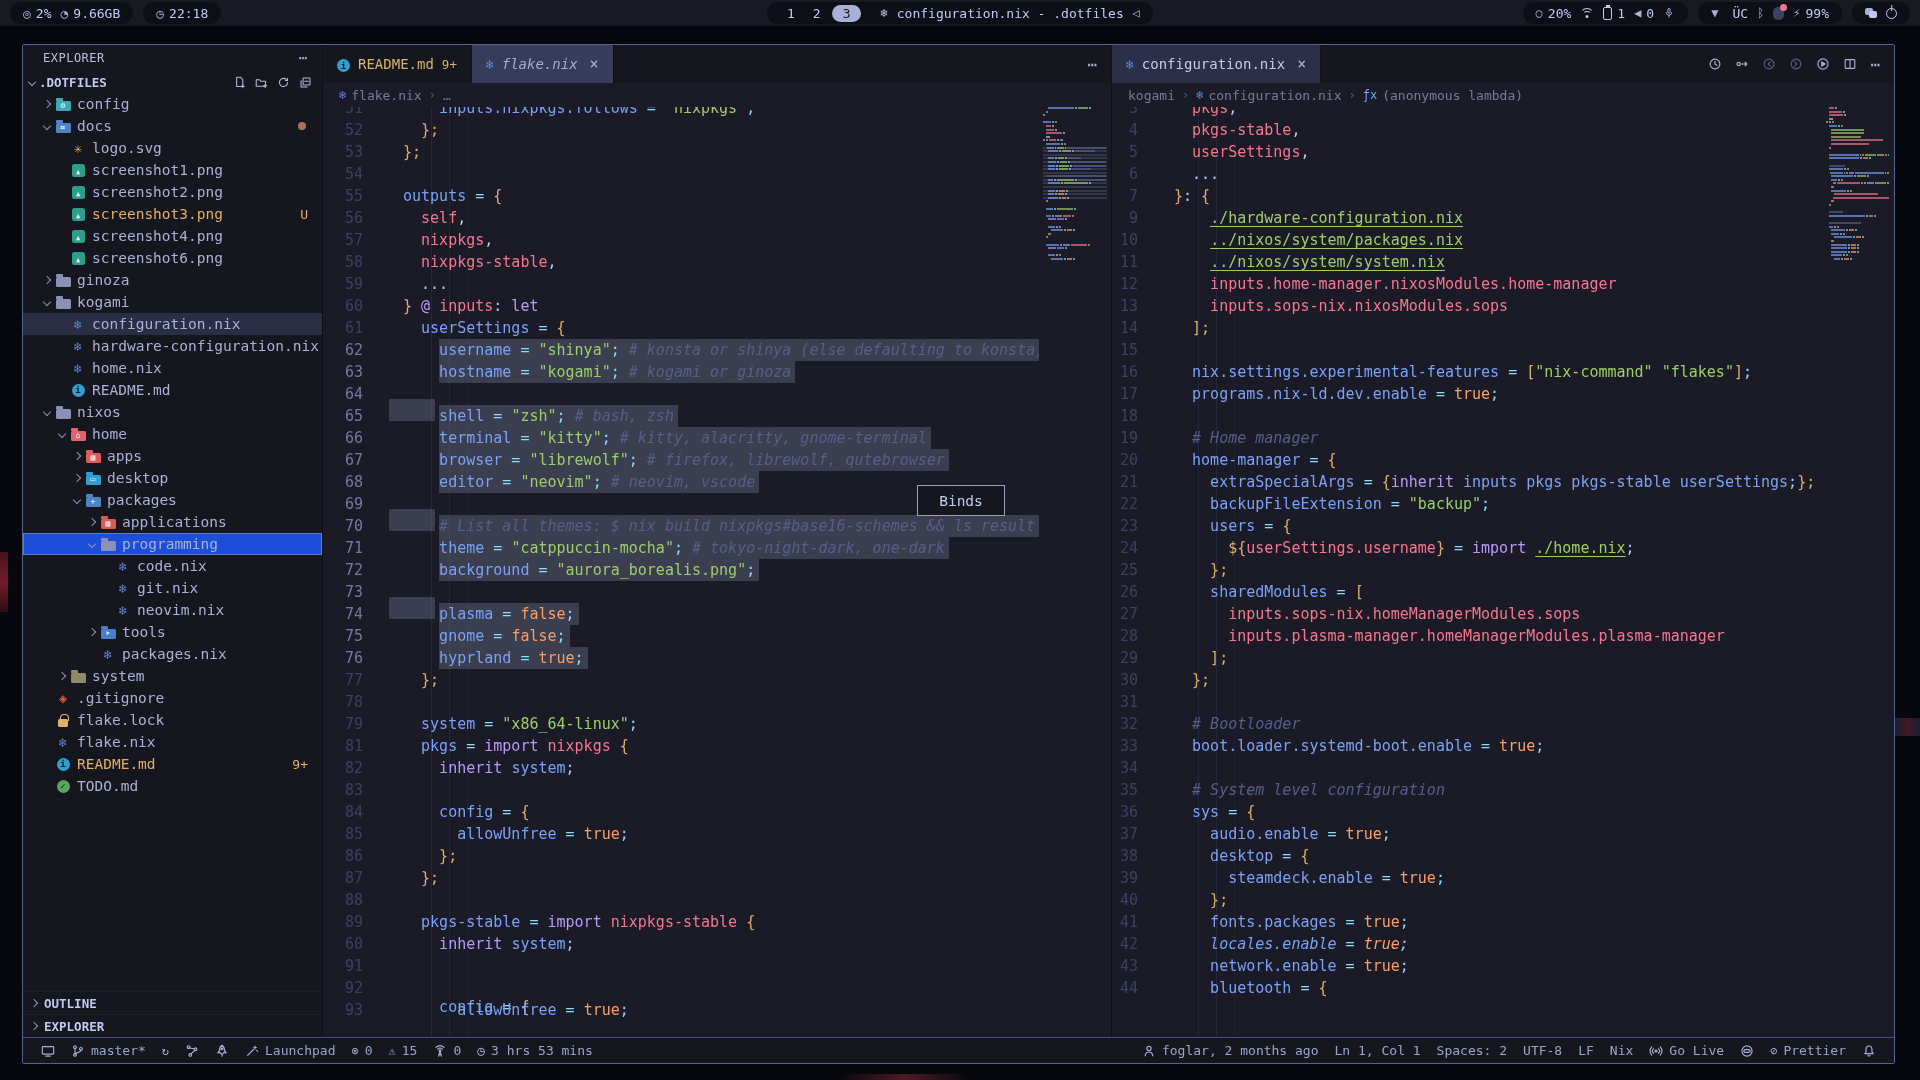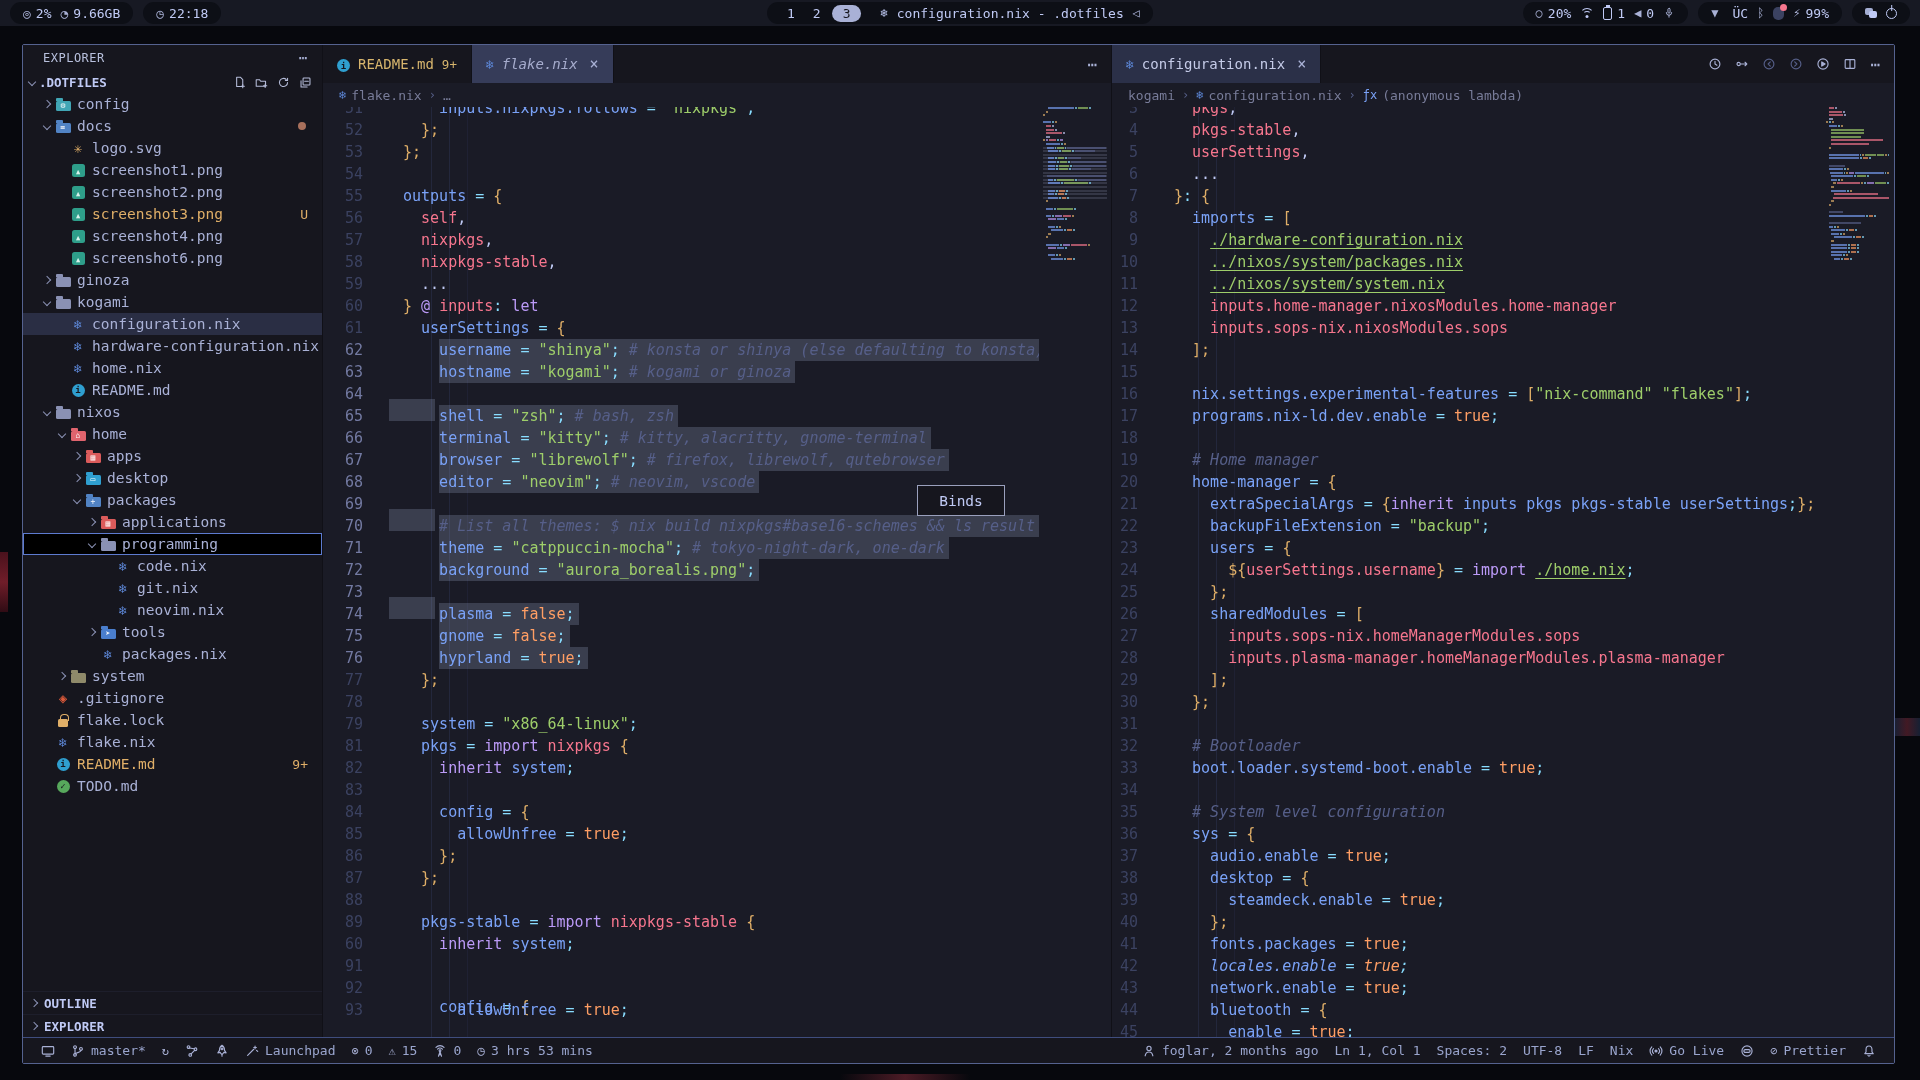--- a/index.html
+++ b/index.html
@@ -43,21 +43,21 @@
   .sb-section .grow{flex:1}
   .sb-act{display:inline-flex;color:#b5bcd9;margin-left:9px}
   .tree{position:absolute;top:48px;left:0;right:0;bottom:48px;overflow:hidden}
   .row{height:22px;display:flex;align-items:center;font-size:14.5px;color:#a9b1d6;position:relative;white-space:nowrap}
   .row .chevslot{width:15px;flex-shrink:0;display:flex;align-items:center;justify-content:center}
   .chev{width:6px;height:6px;border-right:1.5px solid #8a91b4;border-bottom:1.5px solid #8a91b4;display:inline-block}
   .chev.right{transform:rotate(-45deg)}
   .chev.down{transform:rotate(45deg)}
   .row .ficon{width:18px;flex-shrink:0;display:flex;align-items:center;justify-content:center;margin-right:5px}
   .row.selected{background:#2a2e44}
-  .row.focused{background:#000000;outline:1px solid #5d7bd0;outline-offset:-1px}
+  .row.focused{background:#1d4ed8;outline:1px solid #5d7bd0;outline-offset:-1px}
   .row .badge{margin-left:auto;margin-right:14px;font-size:13px;color:#e0af68}
   .row .dotbadge{margin-left:auto;margin-right:16px;width:8px;height:8px;border-radius:50%;background:#a8705c}
   .git-modified{color:#e0af68}
   .git-untracked{color:#e0af68}
   .folder{position:relative;width:15px;height:10px;border-radius:1.5px;margin-top:3px}
   .folder::before{content:"";position:absolute;top:-3px;left:0;width:7px;height:3px;border-radius:1px 1px 0 0;background:inherit}
   .folder i{position:absolute;inset:0;display:flex;align-items:center;justify-content:center;font-size:8px;font-style:normal;color:rgba(255,255,255,.92)}
   .circle-ic{width:13px;height:13px;border-radius:50%;display:inline-flex;align-items:center;justify-content:center;font-size:9px;font-weight:bold;color:#16161e}
   .lock-ic{position:relative;width:10px;height:8px;background:#e0af68;border-radius:1.5px;margin-top:5px}
   .lock-ic::before{content:"";position:absolute;top:-5px;left:1.5px;width:7px;height:6px;border:1.6px solid #e0af68;border-bottom:none;border-radius:4px 4px 0 0}
@@ -895,21 +895,20 @@
         <div class="code-scroll" id="rg-scroll">
           <div class="guide" style="left:86px"></div>
           <div class="guide" style="left:104px"></div>
           <div class="guide" style="left:122px;opacity:.6"></div>
           <div class="code-lines" id="rg-code">
               <div class="cl"><span class="ln" style="width: 44px; padding-right: 18px;">3</span><span class="lt" style="padding-left: 18px;"><span class="tk tk-r">  pkgs</span><span class="tk tk-w">,</span></span></div>
               <div class="cl"><span class="ln" style="width: 44px; padding-right: 18px;">4</span><span class="lt" style="padding-left: 18px;"><span class="tk tk-r">  pkgs-stable</span><span class="tk tk-w">,</span></span></div>
               <div class="cl"><span class="ln" style="width: 44px; padding-right: 18px;">5</span><span class="lt" style="padding-left: 18px;"><span class="tk tk-r">  userSettings</span><span class="tk tk-w">,</span></span></div>
               <div class="cl"><span class="ln" style="width: 44px; padding-right: 18px;">6</span><span class="lt" style="padding-left: 18px;"><span class="tk tk-w">  ...</span></span></div>
               <div class="cl"><span class="ln" style="width: 44px; padding-right: 18px;">7</span><span class="lt" style="padding-left: 18px;"><span class="tk tk-p">}</span><span class="tk tk-o">: </span><span class="tk tk-p">{</span></span></div>
-              <div class="cl"><span class="ln" style="width: 44px; padding-right: 18px;">8</span><span class="lt" style="padding-left: 18px;"><span class="tk tk-v">  imports</span><span class="tk tk-o"> = </span><span class="tk tk-p">[</span></span></div>
               <div class="cl"><span class="ln" style="width: 44px; padding-right: 18px;">9</span><span class="lt" style="padding-left: 18px;"><span class="tk tk-w">    </span><span class="tk tk-l">./hardware-configuration.nix</span></span></div>
               <div class="cl"><span class="ln" style="width: 44px; padding-right: 18px;">10</span><span class="lt" style="padding-left: 18px;"><span class="tk tk-w">    </span><span class="tk tk-l">../nixos/system/packages.nix</span></span></div>
               <div class="cl"><span class="ln" style="width: 44px; padding-right: 18px;">11</span><span class="lt" style="padding-left: 18px;"><span class="tk tk-w">    </span><span class="tk tk-l">../nixos/system/system.nix</span></span></div>
               <div class="cl"><span class="ln" style="width: 44px; padding-right: 18px;">12</span><span class="lt" style="padding-left: 18px;"><span class="tk tk-r">    inputs.home-manager.nixosModules.home-manager</span></span></div>
               <div class="cl"><span class="ln" style="width: 44px; padding-right: 18px;">13</span><span class="lt" style="padding-left: 18px;"><span class="tk tk-r">    inputs.sops-nix.nixosModules.sops</span></span></div>
               <div class="cl"><span class="ln" style="width: 44px; padding-right: 18px;">14</span><span class="lt" style="padding-left: 18px;"><span class="tk tk-p">  ];</span></span></div>
               <div class="cl"><span class="ln" style="width: 44px; padding-right: 18px;">15</span><span class="lt" style="padding-left: 18px;"></span></div>
               <div class="cl"><span class="ln" style="width: 44px; padding-right: 18px;">16</span><span class="lt" style="padding-left: 18px;"><span class="tk tk-v">  nix.settings.experimental-features</span><span class="tk tk-o"> = </span><span class="tk tk-p">[</span><span class="tk tk-s">"nix-command"</span><span class="tk tk-w"> </span><span class="tk tk-s">"flakes"</span><span class="tk tk-p">]</span><span class="tk tk-o">;</span></span></div>
               <div class="cl"><span class="ln" style="width: 44px; padding-right: 18px;">17</span><span class="lt" style="padding-left: 18px;"><span class="tk tk-v">  programs.nix-ld.dev.enable</span><span class="tk tk-o"> = </span><span class="tk tk-b">true</span><span class="tk tk-o">;</span></span></div>
               <div class="cl"><span class="ln" style="width: 44px; padding-right: 18px;">18</span><span class="lt" style="padding-left: 18px;"></span></div>
@@ -932,21 +931,20 @@
               <div class="cl"><span class="ln" style="width: 44px; padding-right: 18px;">35</span><span class="lt" style="padding-left: 18px;"><span class="tk tk-c">  # System level configuration</span></span></div>
               <div class="cl"><span class="ln" style="width: 44px; padding-right: 18px;">36</span><span class="lt" style="padding-left: 18px;"><span class="tk tk-v">  sys</span><span class="tk tk-o"> = </span><span class="tk tk-p">{</span></span></div>
               <div class="cl"><span class="ln" style="width: 44px; padding-right: 18px;">37</span><span class="lt" style="padding-left: 18px;"><span class="tk tk-v">    audio.enable</span><span class="tk tk-o"> = </span><span class="tk tk-b">true</span><span class="tk tk-o">;</span></span></div>
               <div class="cl"><span class="ln" style="width: 44px; padding-right: 18px;">38</span><span class="lt" style="padding-left: 18px;"><span class="tk tk-v">    desktop</span><span class="tk tk-o"> = </span><span class="tk tk-p">{</span></span></div>
               <div class="cl"><span class="ln" style="width: 44px; padding-right: 18px;">39</span><span class="lt" style="padding-left: 18px;"><span class="tk tk-v">      steamdeck.enable</span><span class="tk tk-o"> = </span><span class="tk tk-b">true</span><span class="tk tk-o">;</span></span></div>
               <div class="cl"><span class="ln" style="width: 44px; padding-right: 18px;">40</span><span class="lt" style="padding-left: 18px;"><span class="tk tk-p">    };</span></span></div>
               <div class="cl"><span class="ln" style="width: 44px; padding-right: 18px;">41</span><span class="lt" style="padding-left: 18px;"><span class="tk tk-v">    fonts.packages</span><span class="tk tk-o"> = </span><span class="tk tk-b">true</span><span class="tk tk-o">;</span></span></div>
               <div class="cl"><span class="ln" style="width: 44px; padding-right: 18px;">42</span><span class="lt" style="padding-left: 18px; font-style: italic;"><span class="tk tk-v">    locales.enable</span><span class="tk tk-o"> = </span><span class="tk tk-b">true</span><span class="tk tk-o">;</span></span></div>
               <div class="cl"><span class="ln" style="width: 44px; padding-right: 18px;">43</span><span class="lt" style="padding-left: 18px;"><span class="tk tk-v">    network.enable</span><span class="tk tk-o"> = </span><span class="tk tk-b">true</span><span class="tk tk-o">;</span></span></div>
               <div class="cl"><span class="ln" style="width: 44px; padding-right: 18px;">44</span><span class="lt" style="padding-left: 18px;"><span class="tk tk-v">    bluetooth</span><span class="tk tk-o"> = </span><span class="tk tk-p">{</span></span></div>
-              <div class="cl"><span class="ln" style="width: 44px; padding-right: 18px;">45</span><span class="lt" style="padding-left: 18px;"><span class="tk tk-v">      enable</span><span class="tk tk-o"> = </span><span class="tk tk-b">true</span><span class="tk tk-o">;</span></span></div>
             </div>
         </div>
         <div class="minimap" id="rg-mm">
             <div class="mm-row">
               <span class="mm-seg" style="width: 2.2px; background: transparent;"></span>
               <span class="mm-seg" style="width: 4.6px; background: rgb(247, 118, 142); opacity: 0.65;"></span>
               <span class="mm-seg" style="width: 2px; background: rgb(192, 202, 245); opacity: 0.65;"></span>
             </div>
             <div class="mm-row">
               <span class="mm-seg" style="width: 2.2px; background: transparent;"></span>

